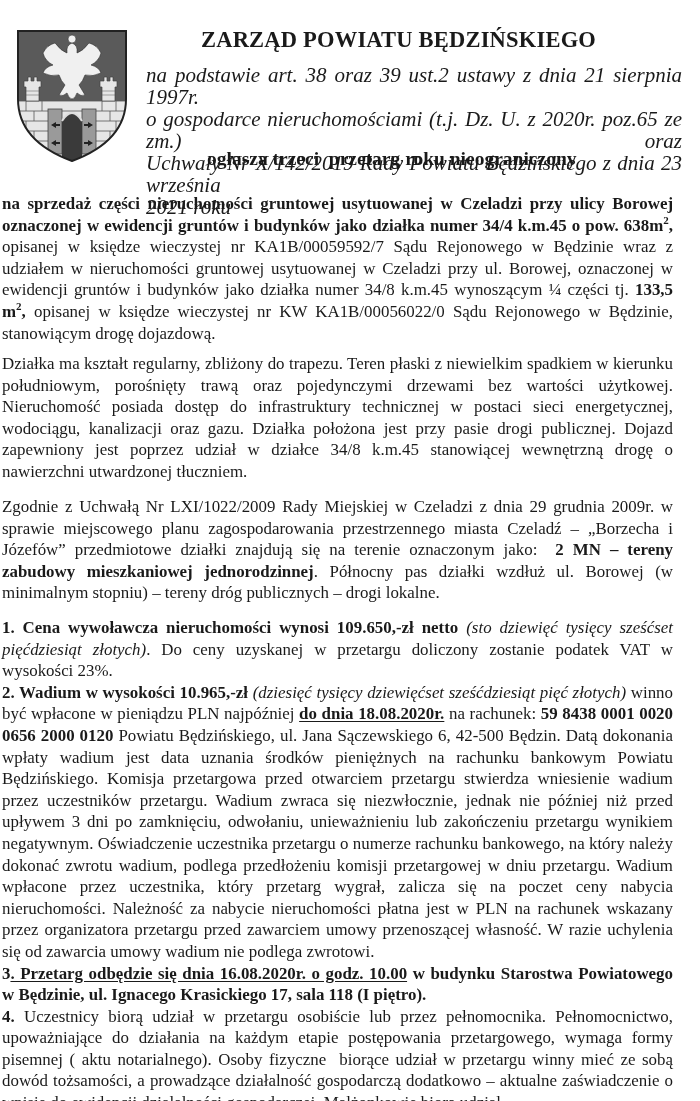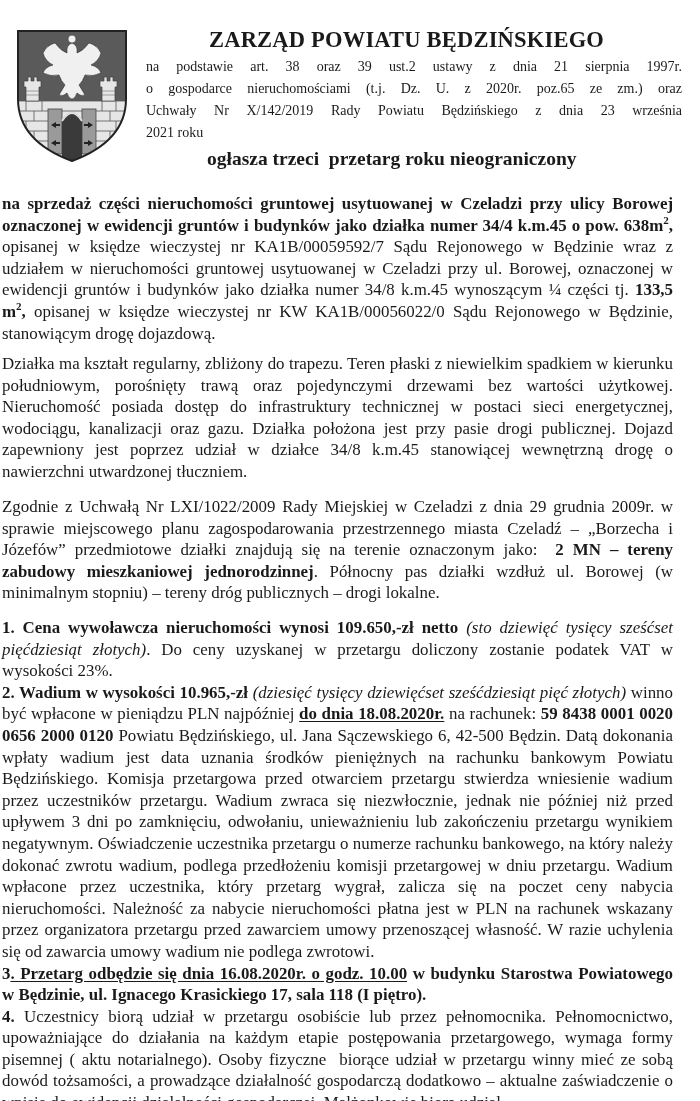--- a/index.html
+++ b/index.html
@@ -1,23 +1,23 @@
 <!DOCTYPE html>
 <html><head>
 <meta charset="utf-8">
 <style>
   html, body { margin: 0; padding: 0; background: #ffffff; }
   body { width: 700px; height: 1101px; overflow: hidden; position: relative;
          font-family: "Liberation Serif", "DejaVu Serif", serif; color: #1a1a1a; }
   .page { position: absolute; left: 0; top: 0; width: 700px; height: 1101px; }
   .crest { position: absolute; left: 16px; top: 29px; width: 112px; height: 134px; }
   .title { position: absolute; left: 201px; top: 27px; font-size: 22.5px; font-weight: bold;
-           letter-spacing: 0.2px; white-space: nowrap; margin-left: 8px; }
-  .basis { position: absolute; left: 146px; top: 56px; width: 536px; 
-           font-size: 14px; line-height: 22px; text-align: justify; text-align-last: left; }
+           letter-spacing: 0.2px; white-space: nowrap; }
+  .basis { position: absolute; left: 146px; top: 64px; width: 536px; font-style: italic;
+           font-size: 21px; line-height: 22px; text-align: justify; text-align-last: left; }
   .announce { position: absolute; left: 207px; top: 148px; font-size: 19.5px; font-weight: bold; white-space: nowrap; }
   .body { position: absolute; left: 2px; width: 671px; font-size: 16.9px; line-height: 21.6px; text-align: justify; }
   .p1 { top: 193px; }
   .p2 { top: 353px; }
   .p3 { top: 496px; }
   .p4 { top: 617px; }
   .b { font-weight: bold; }
   .i { font-style: italic; }
   .u { text-decoration: underline; text-underline-offset: 2px; }
   sup { font-size: 11px; line-height: 0; vertical-align: 7px; }

